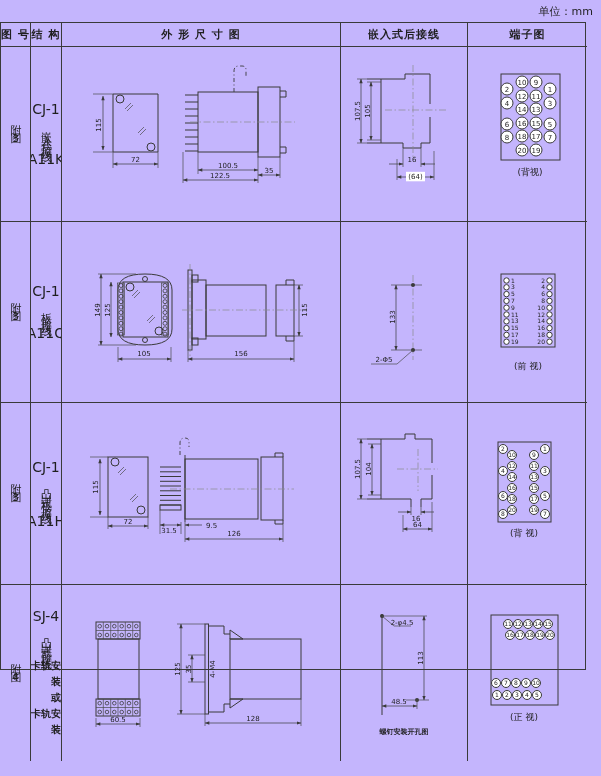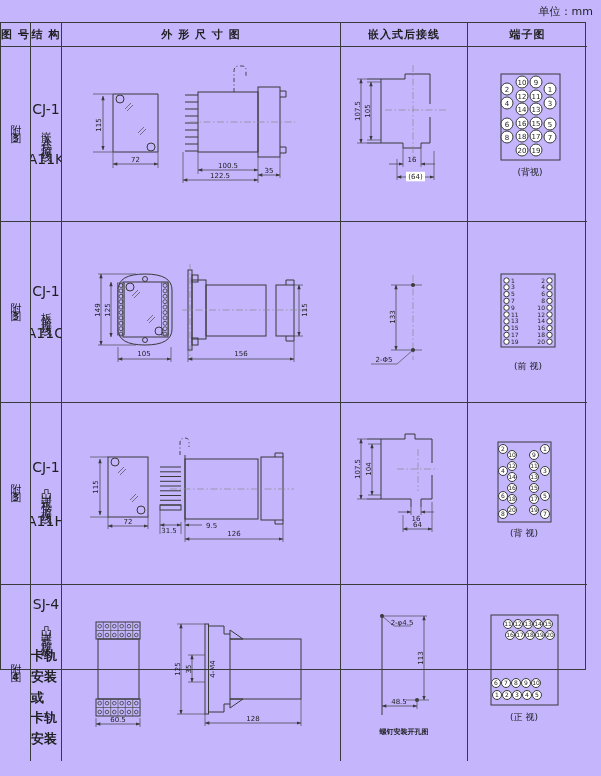--- a/index.html
+++ b/index.html
@@ -8,21 +8,21 @@
   .tbl{position:absolute;left:0;top:22px;width:586px;height:648px;border:1.4px solid #3a3a3a;box-sizing:border-box;
        display:grid;grid-template-columns:30px 31px 279px 127px 119px;grid-template-rows:24px 175px 181px 182px 176px;}
   .c{border-right:1px solid #3a3a3a;border-bottom:1px solid #3a3a3a;box-sizing:border-box;overflow:hidden;}
   .lastcol{border-right:none;}
   .lastrow{border-bottom:none;}
   .hc{display:flex;align-items:center;justify-content:center;font-size:11px;font-weight:600;letter-spacing:1px;}
   .figcell,.structcell{display:flex;flex-direction:column;align-items:center;justify-content:center;gap:5px;}
   .vtext{writing-mode:vertical-lr;text-orientation:upright;font-size:11px;letter-spacing:4px;line-height:1;}
   .figtext{letter-spacing:8px;}
   .model,.code{font-size:14px;letter-spacing:0;}
-  .mountnote{font-size:13px;font-weight:700;text-align:left;line-height:1.6;}
+  .mountnote{font-size:10px;font-weight:700;text-align:right;line-height:1.6;}
   svg{display:block;}
   .ln{stroke:#3a3a3a;stroke-width:1;fill:none;}
   .thin{stroke:#4a4a4a;stroke-width:.7;fill:none;}
   .cl{stroke:#8a8a8a;stroke-width:.7;fill:none;stroke-dasharray:7 2.5 1.5 2.5;}
   .dsh{stroke:#3a3a3a;stroke-width:.9;fill:none;stroke-dasharray:4 2.5 1 2.5;}
   .dim,.dim2{stroke:#3a3a3a;stroke-width:.7;fill:none;}
   .dl{font-family:"DejaVu Sans",sans-serif;font-size:7px;fill:#1f1f1f;}
   .tc{stroke:#3a3a3a;stroke-width:1;fill:#ffffff;}
   .dt{stroke:#3a3a3a;stroke-width:.8;fill:none;}
   .tn{fill:#1f1f1f;font-family:"DejaVu Sans",sans-serif;}

